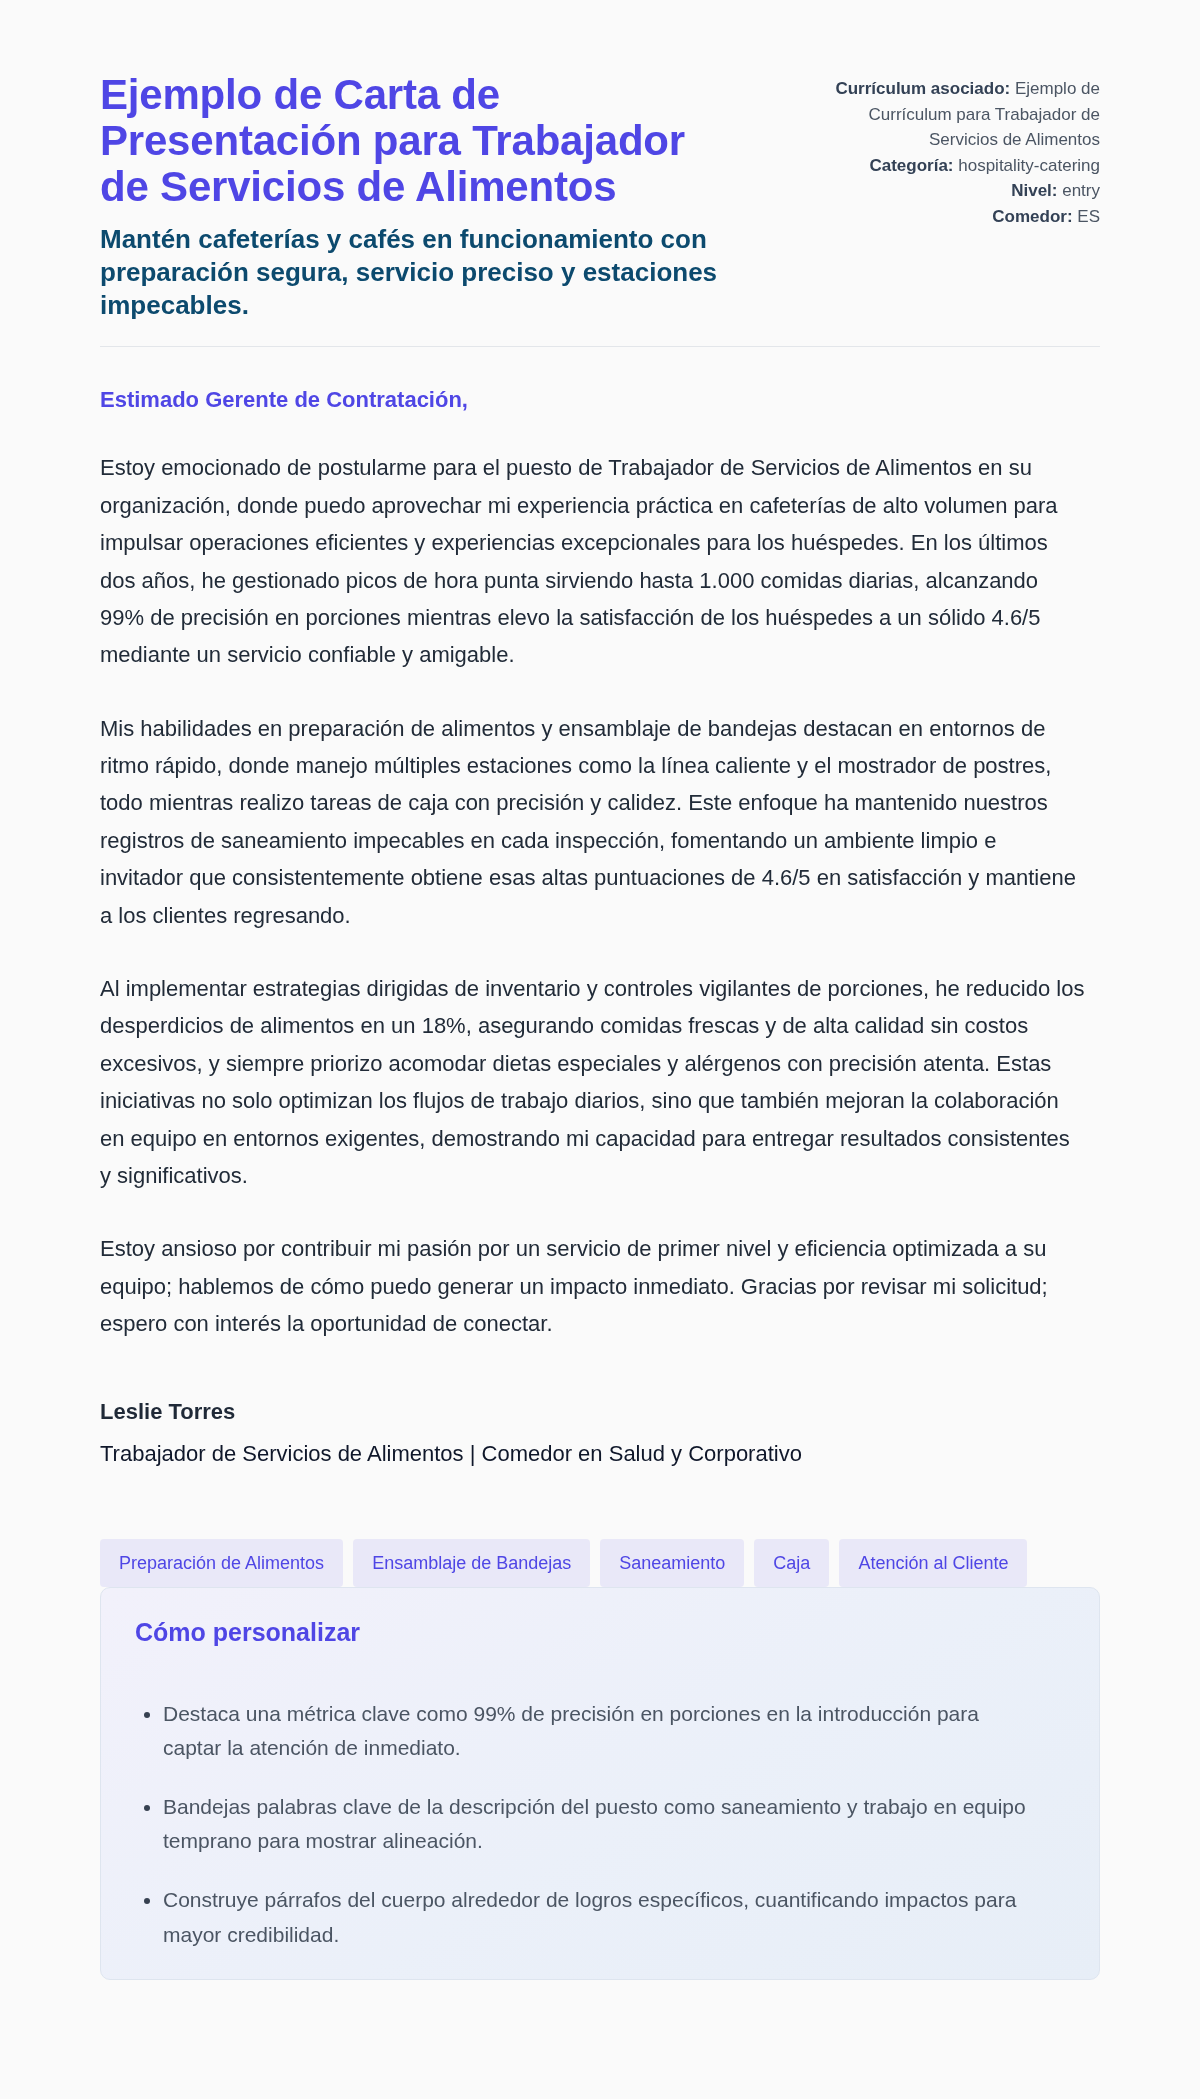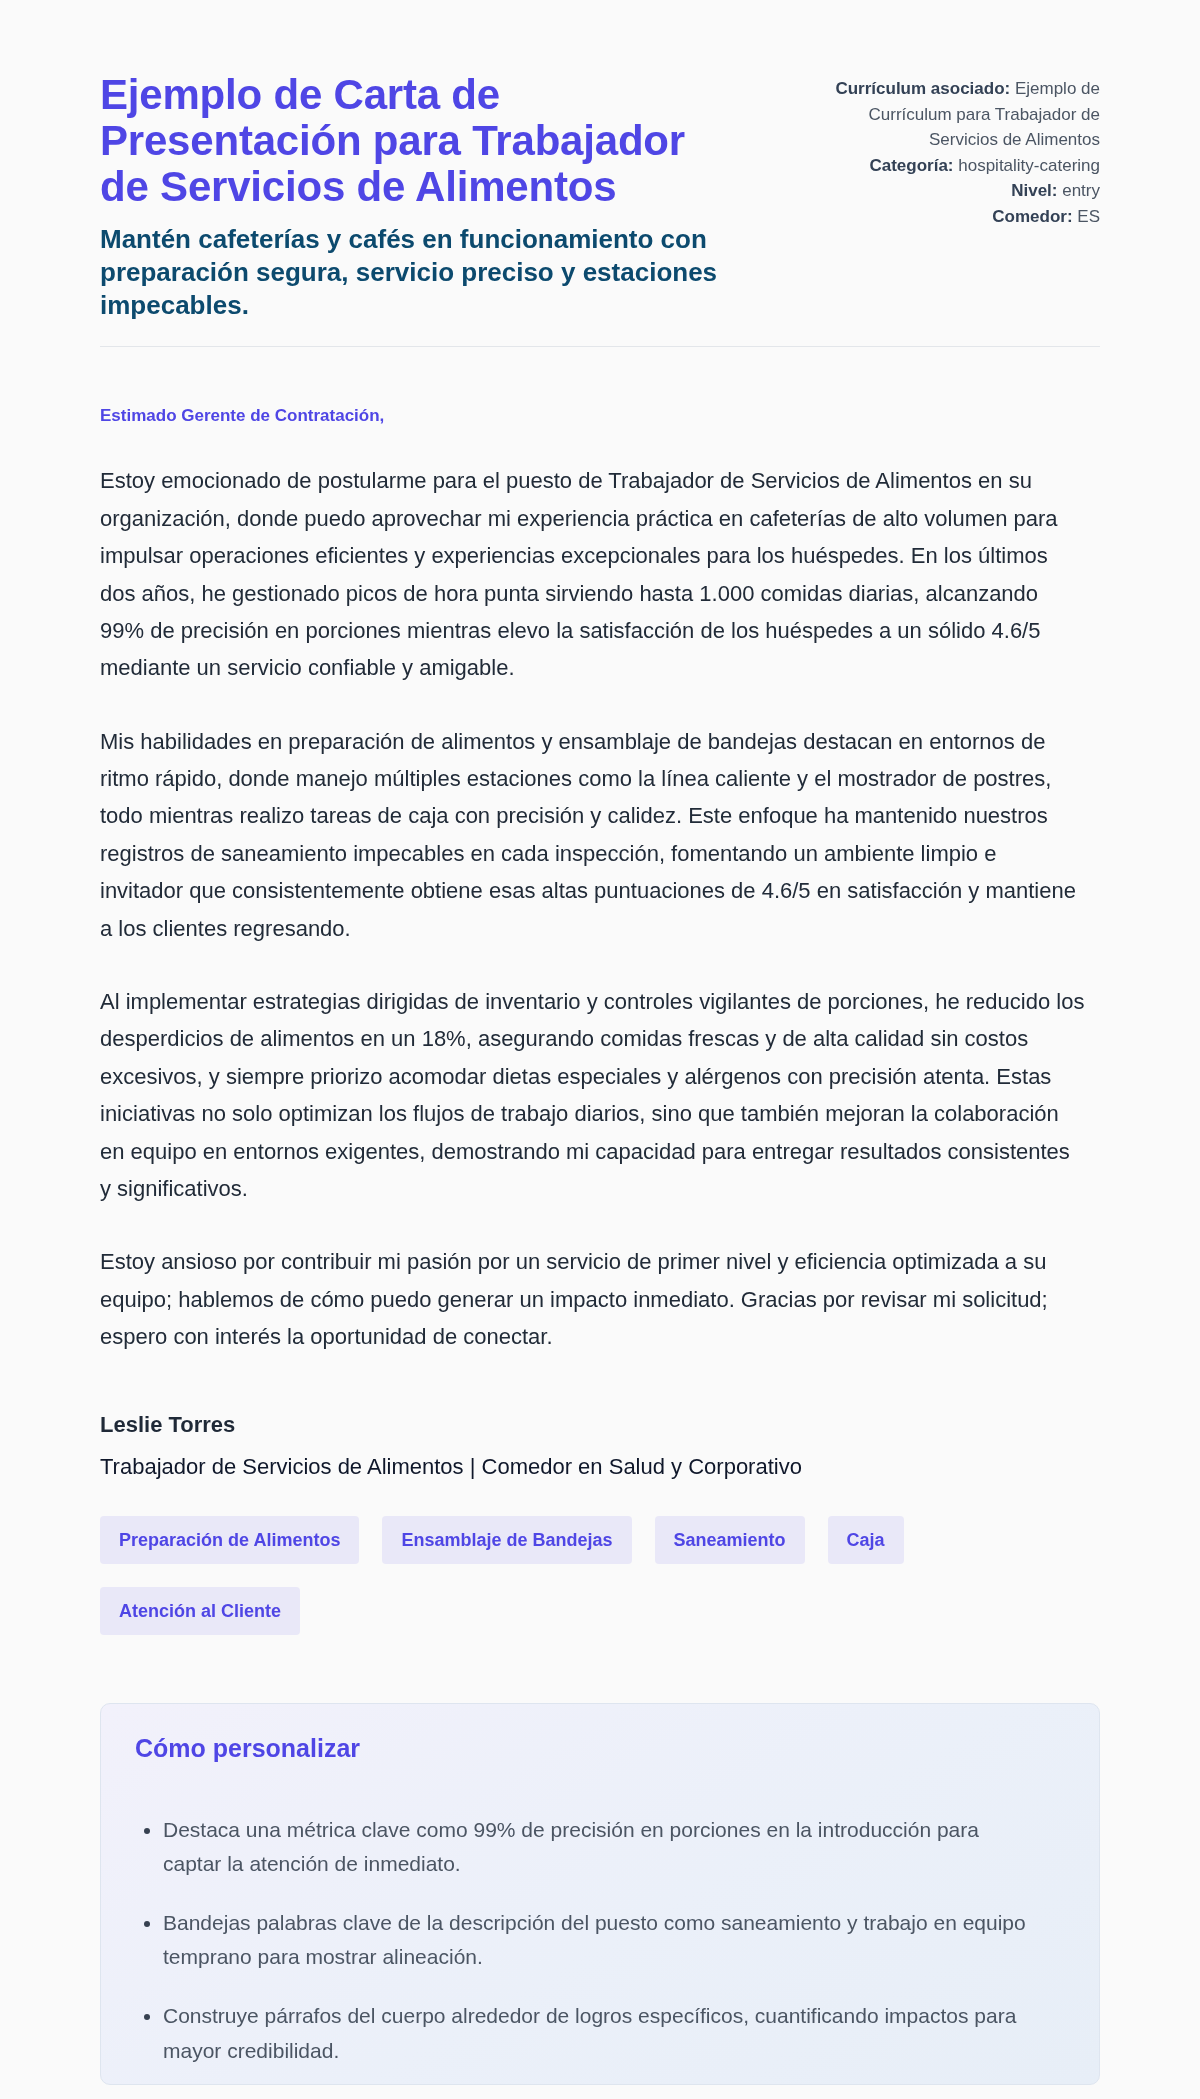--- a/index.html
+++ b/index.html
@@ -54,22 +54,22 @@
   .meta-label { font-weight: bold; color: #334155; margin-top: 7px; }
 
   .divider {
     border: none;
     border-top: 1px solid #e3e6ea;
     margin: 24px 0 0;
   }
 
   
   .greeting {
-    margin: 59px 0 0;
-    font-size: 17px;
+    margin: 40px 0 0;
+    font-size: 22px;
     font-weight: bold;
     color: #4f46e5;
   }
   .para {
     margin: 36px 0 0;
     max-width: 985px;
     font-size: 22px;
     line-height: 1.7;
     color: #212b38;
   }
@@ -80,44 +80,42 @@
     color: #1f2937;
   }
   .sig-role {
     margin: 16px 0 0;
     font-size: 22px;
     color: #0f172a;
   }
 
   
   .tags {
-    margin-top: 36px;
+    margin-top: 72px;
     display: flex;
     flex-wrap: wrap;
-    gap: 23px;
-    font-weight: bold;
+    gap: 10px;
   }
   .tag {
     display: inline-block;
     background: #e9e8f8;
     color: #4f46e5;
     font-size: 18px;
     line-height: 22px;
     padding: 13px 19px;
     border-radius: 4px;
     white-space: nowrap;
   }
 
   
   .callout {
-    margin-top: 68px;
     background: linear-gradient(150deg, #f2f1fb 0%, #ebf0f9 55%, #e7eef7 100%);
     border: 1px solid #dee5ef;
     border-radius: 10px;
-    padding: 30px 34px 16px;
+    padding: 30px 34px 27px;
   }
   .callout-title {
     margin: 0;
     font-size: 25px;
     font-weight: bold;
     color: #4f46e5;
   }
   .tips {
     margin: 50px 0 0;
     padding-left: 28px;

